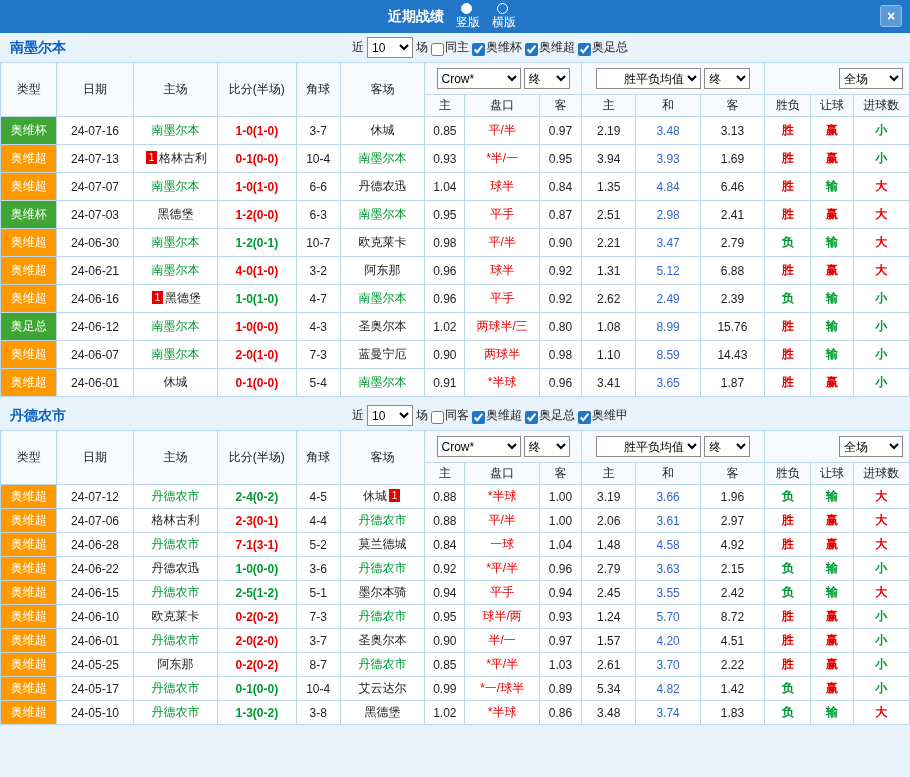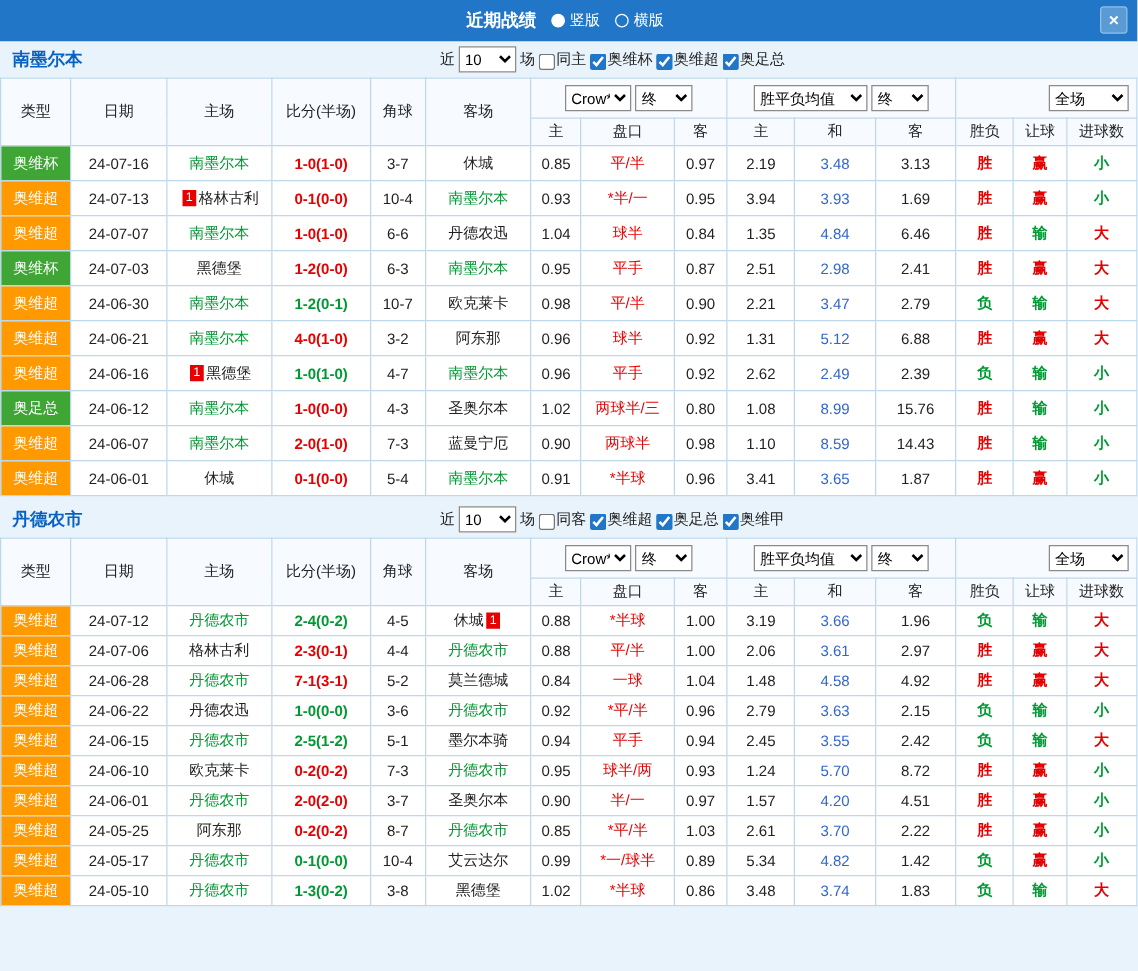--- a/index.html
+++ b/index.html
@@ -1,37 +1,37 @@
 <!DOCTYPE html>
 <html><head>
 <meta charset="utf-8">
 <style>
   html,body{margin:0;padding:0;width:910px;height:777px;overflow:hidden;
     font-family:"Liberation Sans","DejaVu Sans",sans-serif;font-size:12px;color:#222;
     background:#e9f3fc;}
   
   .titlebar{position:relative;height:33px;background:#2176c7;display:flex;align-items:center;justify-content:center;color:#fff;}
   .titlebar .title{font-size:14px;font-weight:bold;margin-right:6px;}
-  .radio-opt{display:inline-flex;align-items:center;margin:0 6px;cursor:pointer;font-size:12px;}
+  .radio-opt{display:inline-flex;align-items:center;margin:0 6px;cursor:pointer;font-size:12px;flex-direction:column;}
   .layout-radio{appearance:none;-webkit-appearance:none;width:11px;height:11px;border:1px solid #fff;border-radius:50%;background:transparent;margin:0 4px 0 0;}
   .layout-radio:checked{background:#fff;}
   .close-btn{position:absolute;right:8px;top:5px;width:22px;height:22px;background:#5b9bd5;color:#fff;
     border:1px solid #8fc0e8;border-radius:3px;font-size:14px;font-weight:bold;line-height:18px;cursor:pointer;padding:0;}
   
   .section{margin:0;}
   .section-bar{position:relative;height:29px;}
   .team-name{position:absolute;left:10px;top:6px;color:#0a62c0;font-weight:bold;font-size:14px;}
   .filter-group{position:absolute;left:352px;top:0;height:100%;display:flex;align-items:center;gap:3px;}
   .chk{display:inline-flex;align-items:flex-end;gap:1px;cursor:pointer;}
   .chk input{width:13px;height:13px;accent-color:#2176c7;margin:0;}
   select{font-size:12px;height:21px;border:1px solid #8a8a8a;background:#fff;}
   .sel-count{width:46px;}
-  .sel-company{width:53px;}
+  .sel-company{width:84px;}
   .sel-time{width:46px;}
-  .sel-avg{width:91px;}
+  .sel-avg{width:105px;text-align:right;}
   .sel-scope{width:64px;}
   
   table{border-collapse:collapse;table-layout:fixed;width:100%;background:#fff;}
   th,td{border:1px solid #bdd7ec;text-align:center;padding:0;overflow:hidden;white-space:nowrap;font-weight:normal;}
   .hdr-top th{height:31px;background:#f7fbff;}
   .hdr-sub th{height:21px;background:#f7fbff;}
   .ctrl-right{text-align:right;padding-right:6px;}
   .rows-tall td{height:27px;}
   .rows-short td{height:23px;}
   .type-orange{background:#ff9900;color:#fff;}

